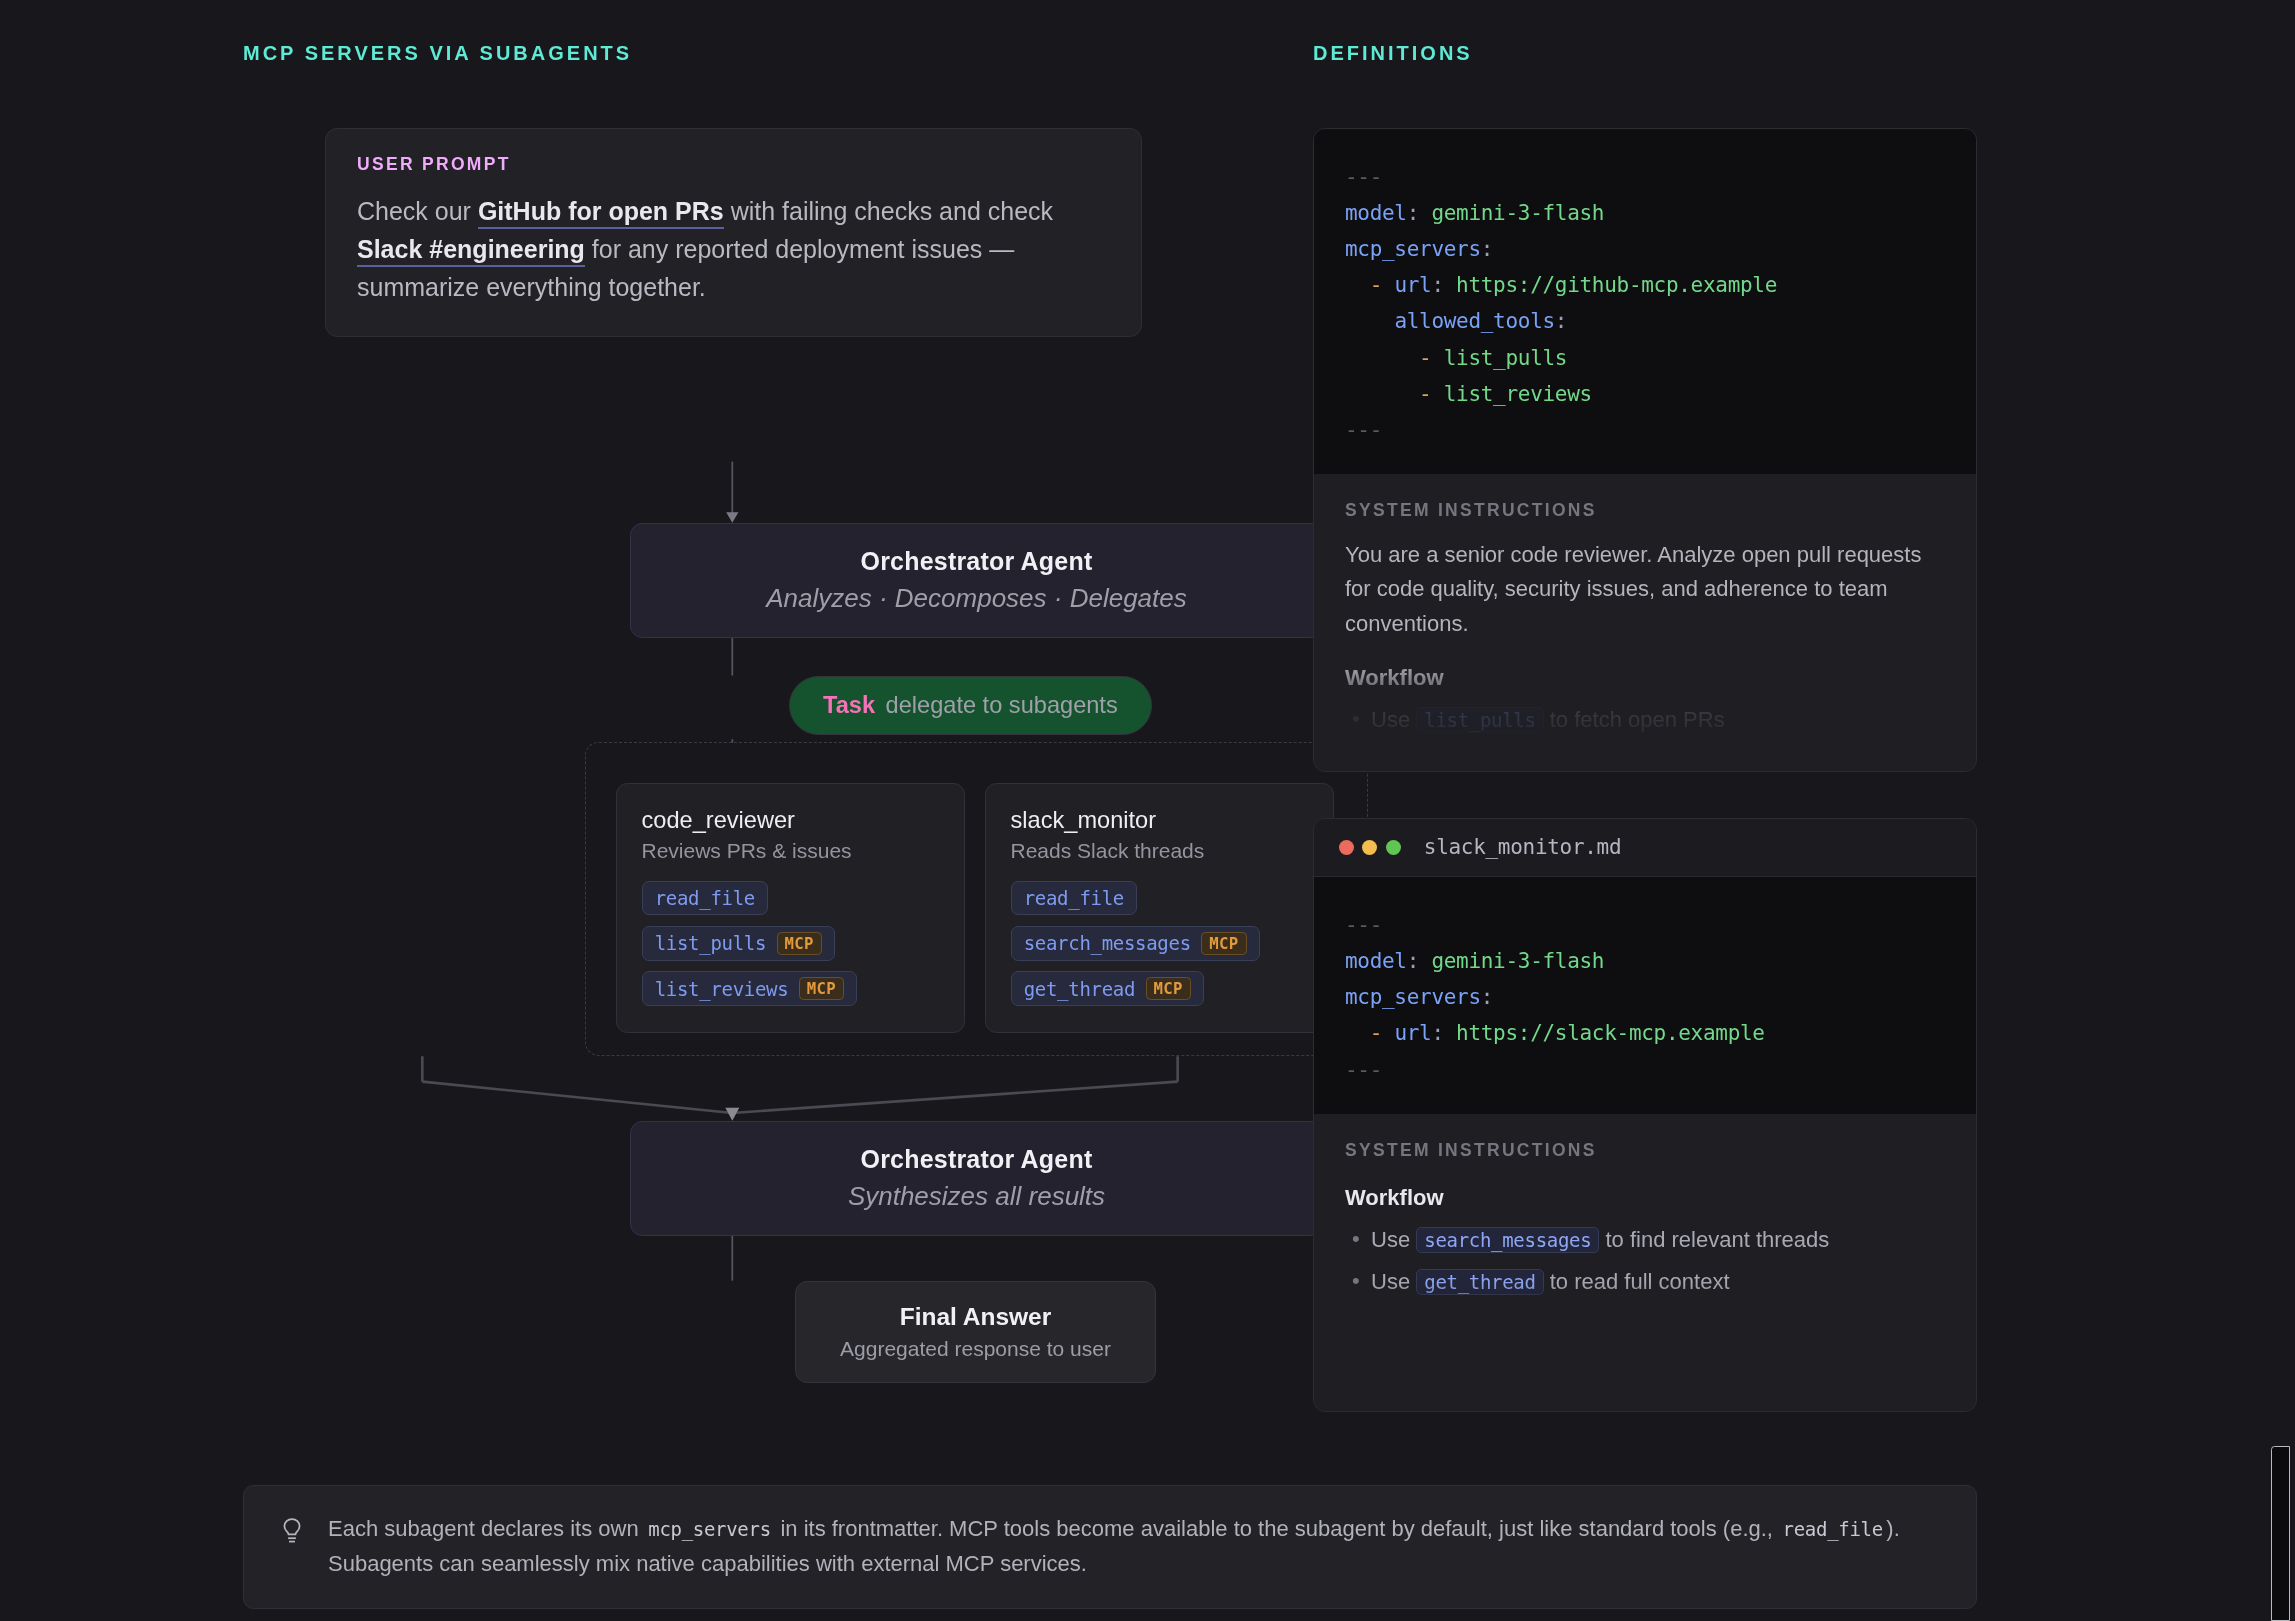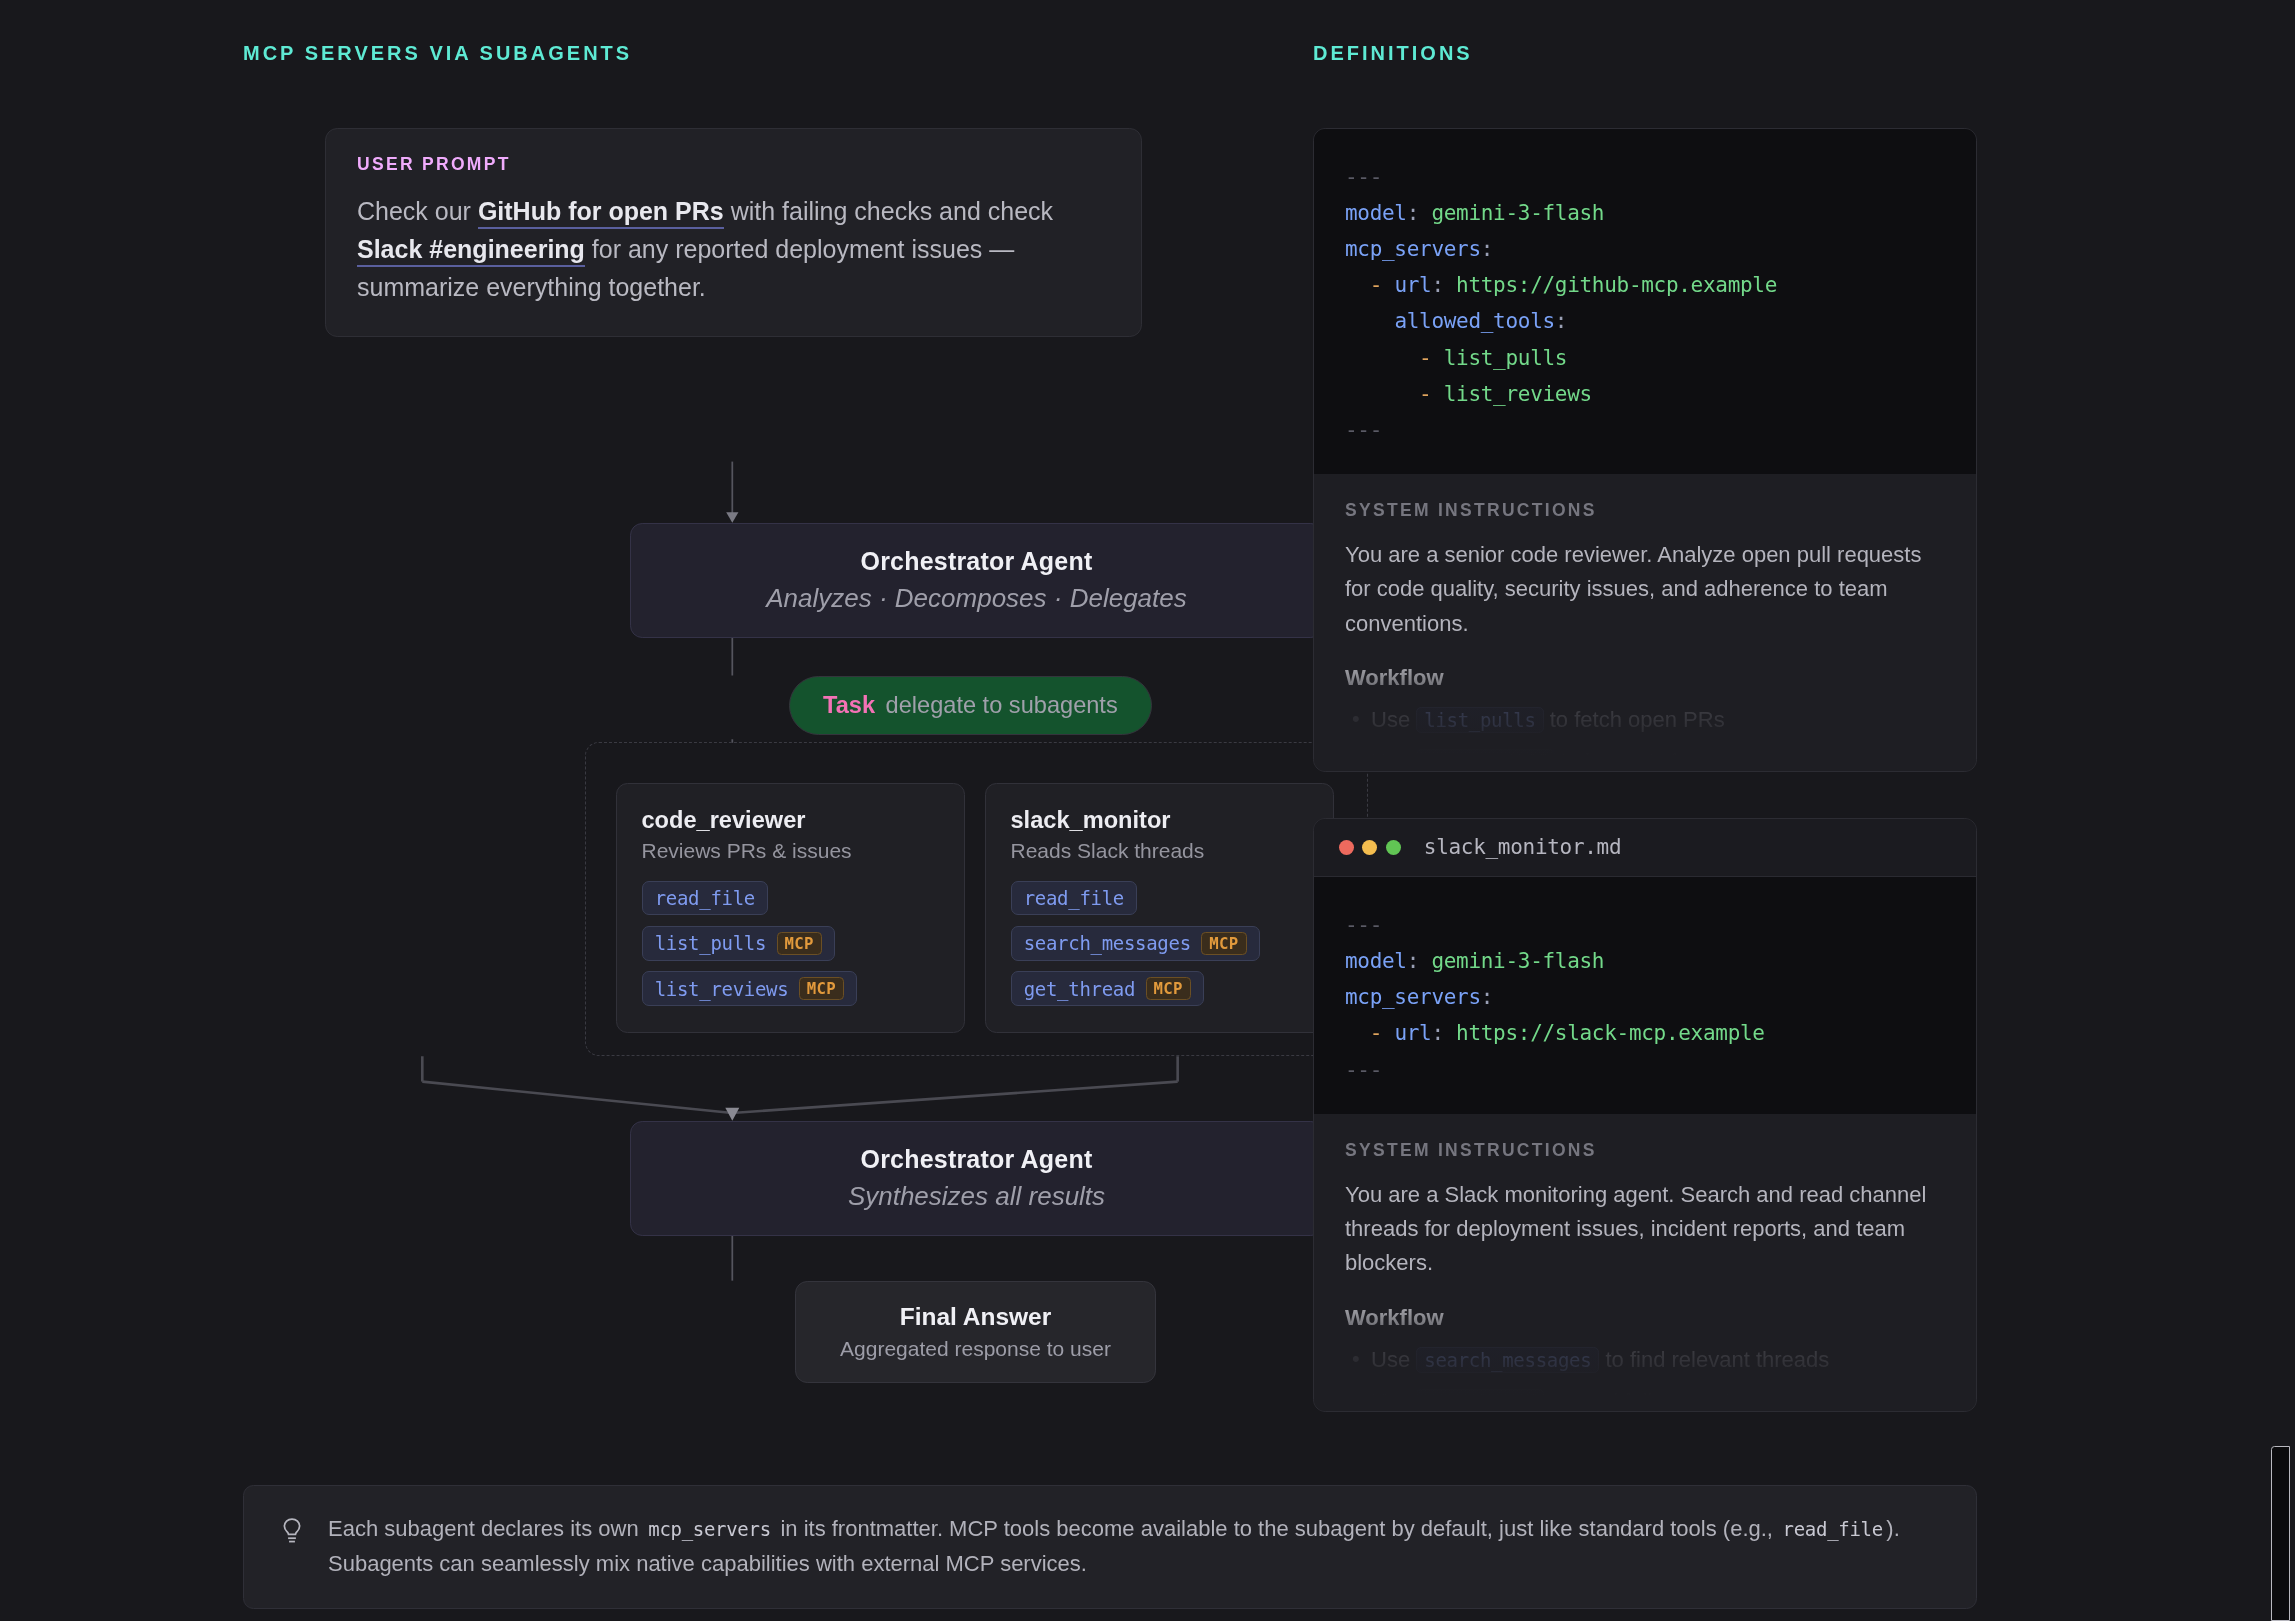--- a/index.html
+++ b/index.html
@@ -72,21 +72,21 @@
     position: absolute; left: 342px; top: 614px; width: 783px; height: 314px;
     border: 0.9px dashed #3a3a42; border-radius: 14px;
   }
   .subagent-card {
     position: absolute; top: 40px; width: 349px;
     background: #202025; border: 0.9px solid #313139;
     border-radius: 11.4px; padding: 23px 24.5px 26px 24.5px;
   }
   .sa-left { left: 30px; }
   .sa-right { left: 399px; }
-  .sa-name { font-size: 23.6px; font-weight: 700; color: #ededf2; }
+  .sa-name { font-size: 23.6px; font-weight: 400; color: #ededf2; }
   .sa-desc { font-size: 21px; color: #95959f; margin-top: 5.2px; margin-bottom: 17.5px; }
 
   .chip-row { display: flex; flex-direction: column; align-items: flex-start; gap: 10.5px; }
   .chip {
     display: inline-flex; align-items: center; gap: 10.5px;
     background: #272a3c; border: 0.9px solid #3a3f57;
     border-radius: 7px; padding: 5.2px 12.2px;
     font-family: "DejaVu Sans Mono", monospace;
     font-size: 19px; color: #7f9bf0; letter-spacing: -0.3px;
   }
@@ -324,21 +324,20 @@
         <span class="file-name">slack_monitor.md</span>
       </div>
       <div class="code-block"><span class="c-dim">---</span>
 <span class="c-key">model</span><span class="c-punc">: </span><span class="c-str">gemini-3-flash</span>
 <span class="c-key">mcp_servers</span><span class="c-punc">:</span>
   <span class="c-dash">-</span> <span class="c-key">url</span><span class="c-punc">: </span><span class="c-str">https://slack-mcp.example</span>
 <span class="c-dim">---</span></div>
       <div class="sys-wrap h2">
         <div class="sys-block">
           <div class="sys-label">System Instructions</div>
-          <div class="sys-text">You are a Slack monitoring agent. Search and read channel threads for deployment issues, incident reports, and team blockers.</div>
           <div class="wf-title">Workflow</div>
           <ul class="wf-list">
             <li><span>Use </span><span class="inline-code">search_messages</span><span> to find relevant threads</span></li>
             <li><span>Use </span><span class="inline-code">get_thread</span><span> to read full context</span></li>
           </ul>
         </div>
         <div class="fade-mask"></div>
       </div>
     </div>
   </div>

